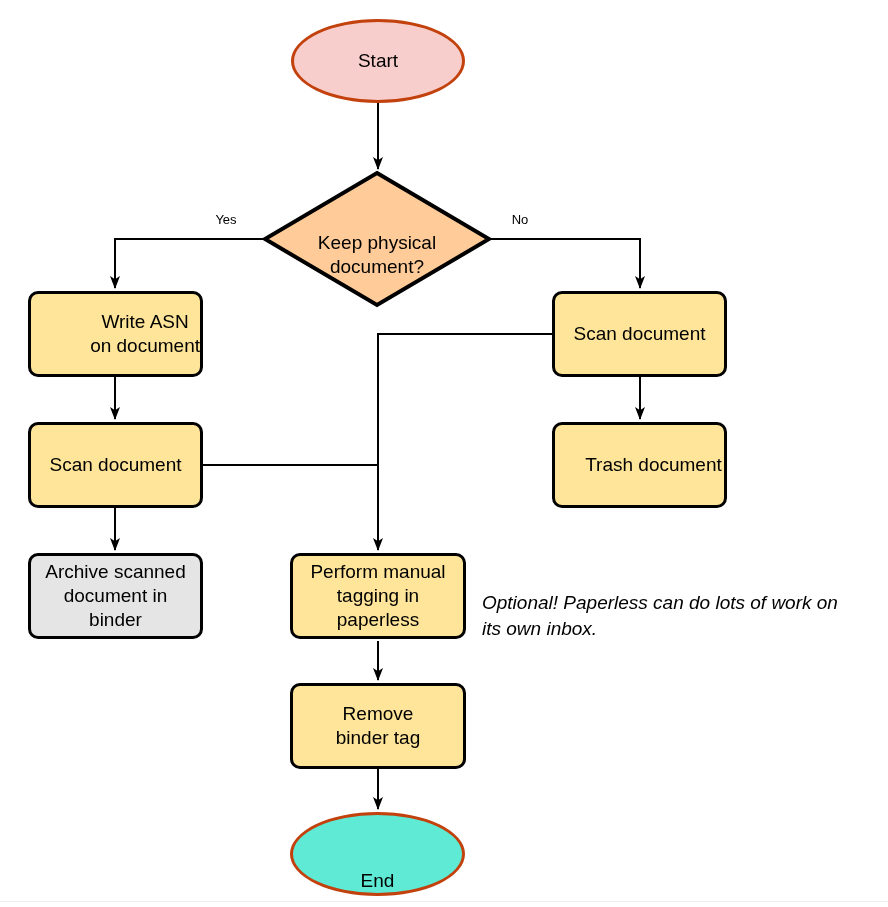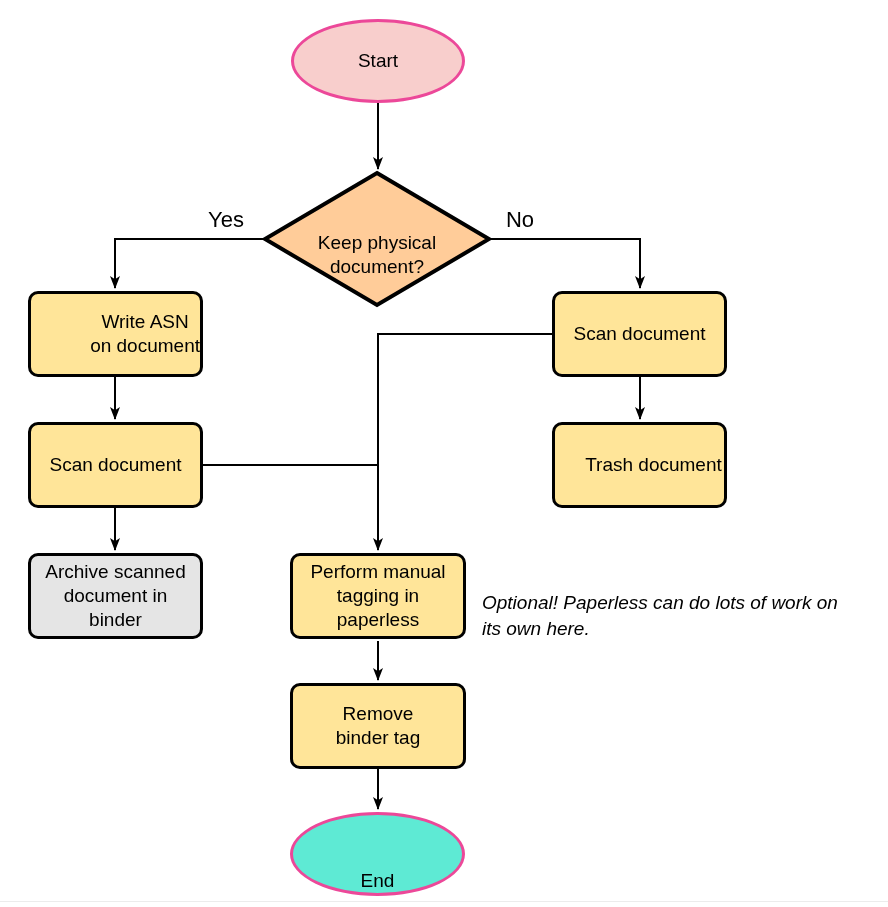--- a/index.html
+++ b/index.html
@@ -35,21 +35,21 @@
     text-align: center;
     white-space: pre-line;
     font-size: 19px;
     line-height: 1.26;
   }
   .process {
     border: 3px solid #000000;
     border-radius: 10px;
   }
   .terminal {
-    border: 3px solid #ec4899;
+    border: 3px solid #c2410c;
     border-radius: 50%;
   }
   .decision-wrap {
     position: absolute;
     left: 262px; top: 170px;
     width: 230px; height: 138px;
   }
   .decision-wrap svg {
     position: absolute;
     left: 0; top: 0;
@@ -64,21 +64,21 @@
     justify-content: center;
     text-align: center;
     white-space: pre-line;
     font-size: 19px;
     line-height: 1.26;
   }
   .edge-label {
     position: absolute;
     width: 60px;
     text-align: center;
-    font-size: 22px;
+    font-size: 13px;
     line-height: 22px;
   }
   .annotation {
     position: absolute;
     left: 482px; top: 590px;
     width: 400px;
     font-size: 19px;
     font-style: italic;
     line-height: 26px;
     white-space: pre-line;
@@ -154,21 +154,21 @@
     <span>Perform manual
 tagging in
 paperless</span>
   </div>
   <div class="node process" style="left: 290px; top: 683px; width: 176px; height: 86px; background-color: rgb(255, 229, 153);">
     <span>Remove
 binder tag</span>
   </div>
 
   <div class="annotation">Optional! Paperless can do lots of work on
-its own here.</div>
+its own inbox.</div>
 
   <div class="node terminal" style="left: 290px; top: 812px; width: 175px; height: 84px; background-color: #5eead4; align-items: flex-end;">
     <span>End</span>
   </div>
 
   <div class="page-divider"></div>
 
 </div>
 
 </body></html>

